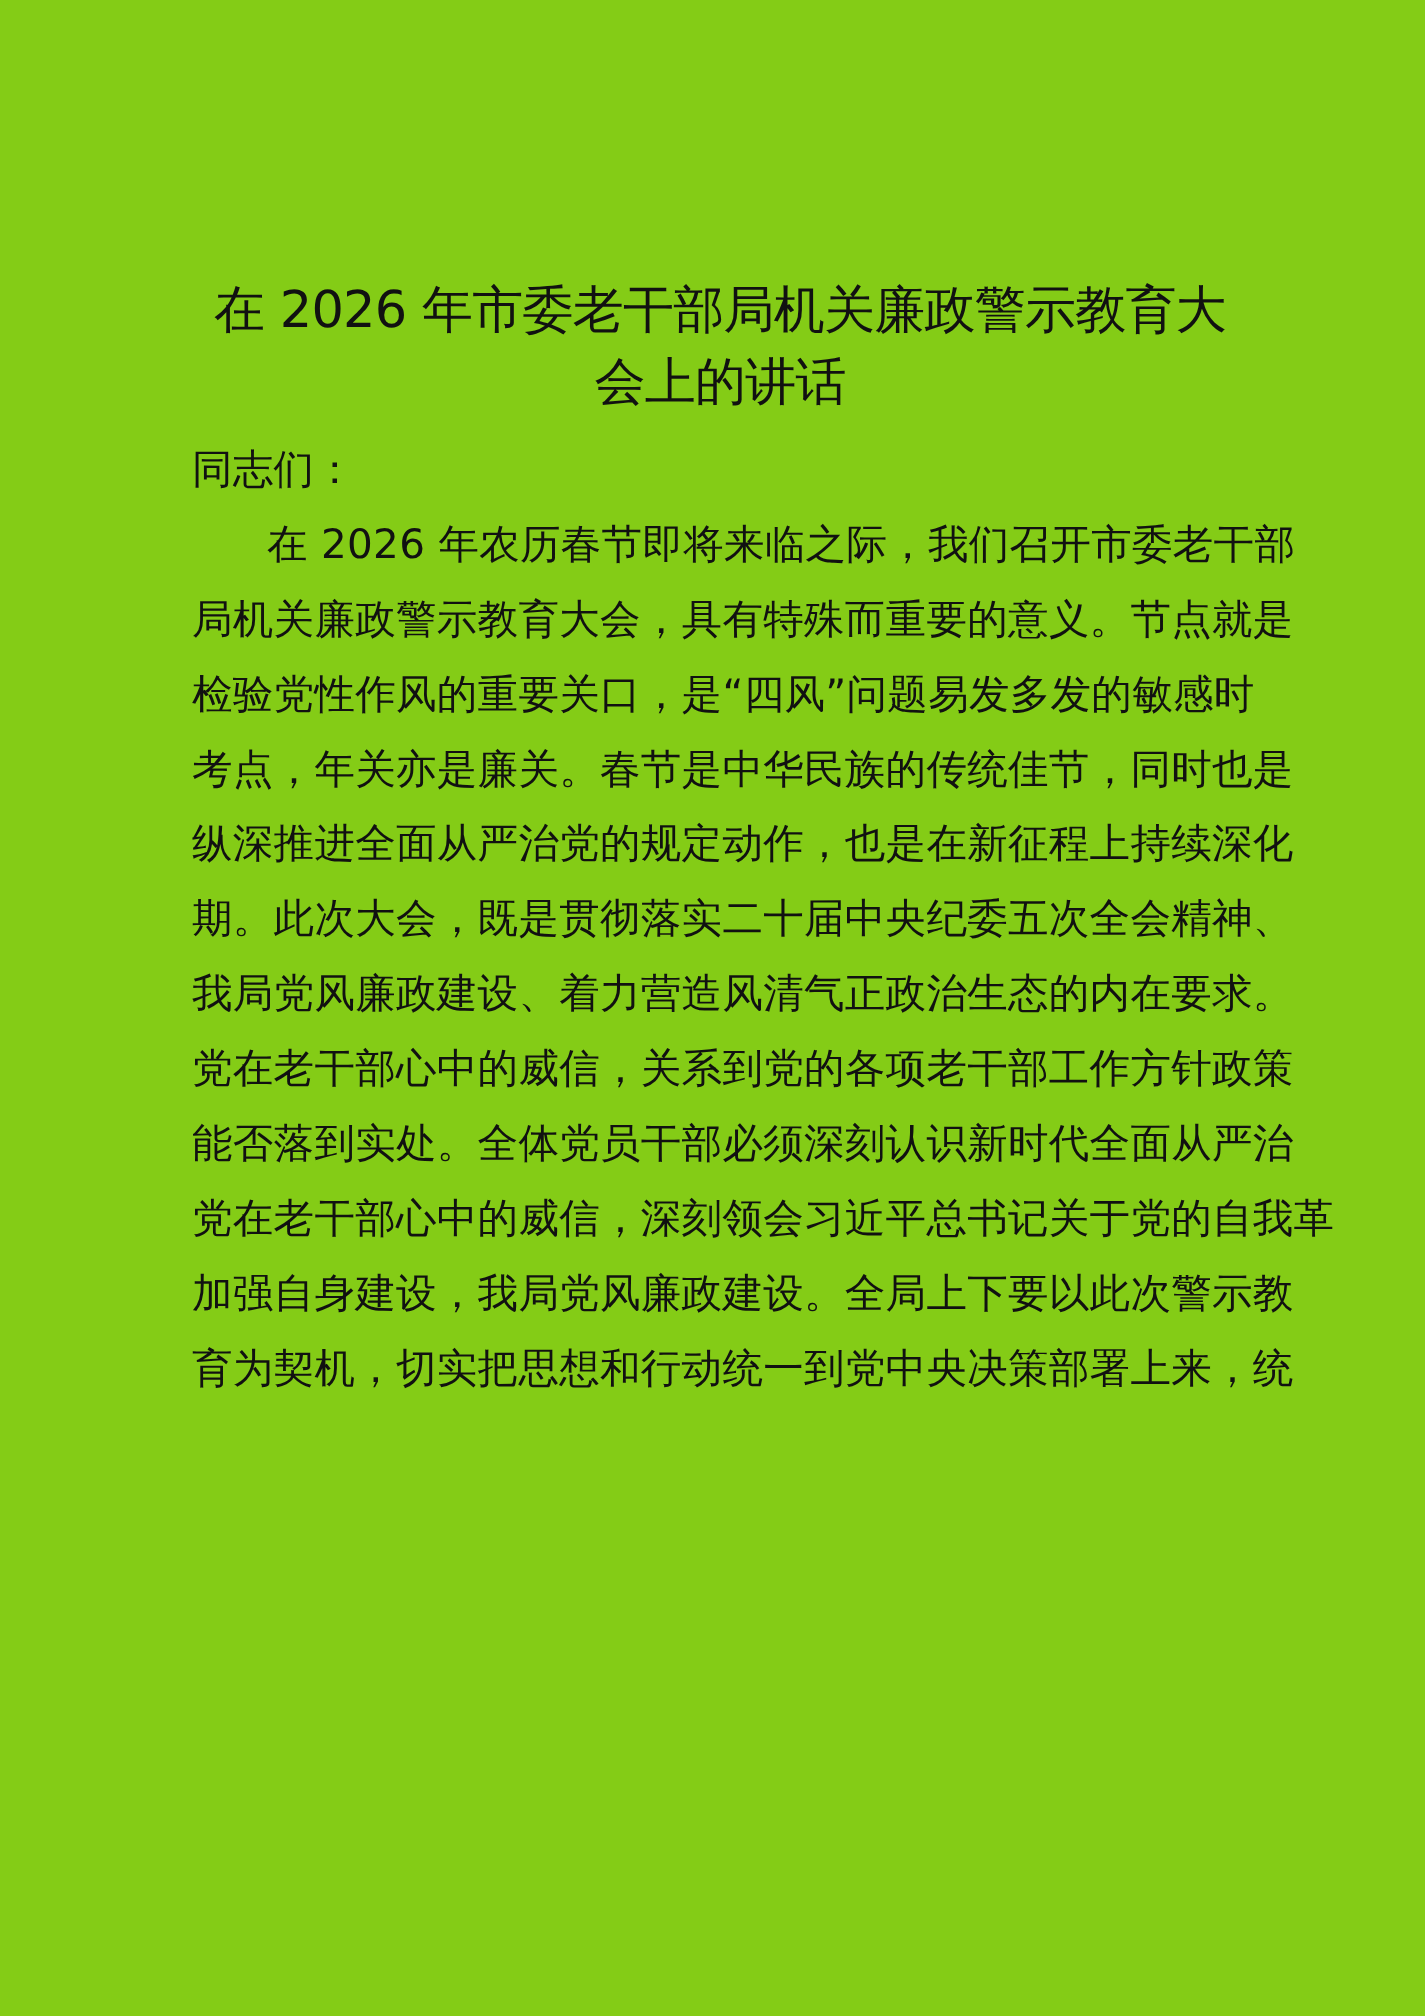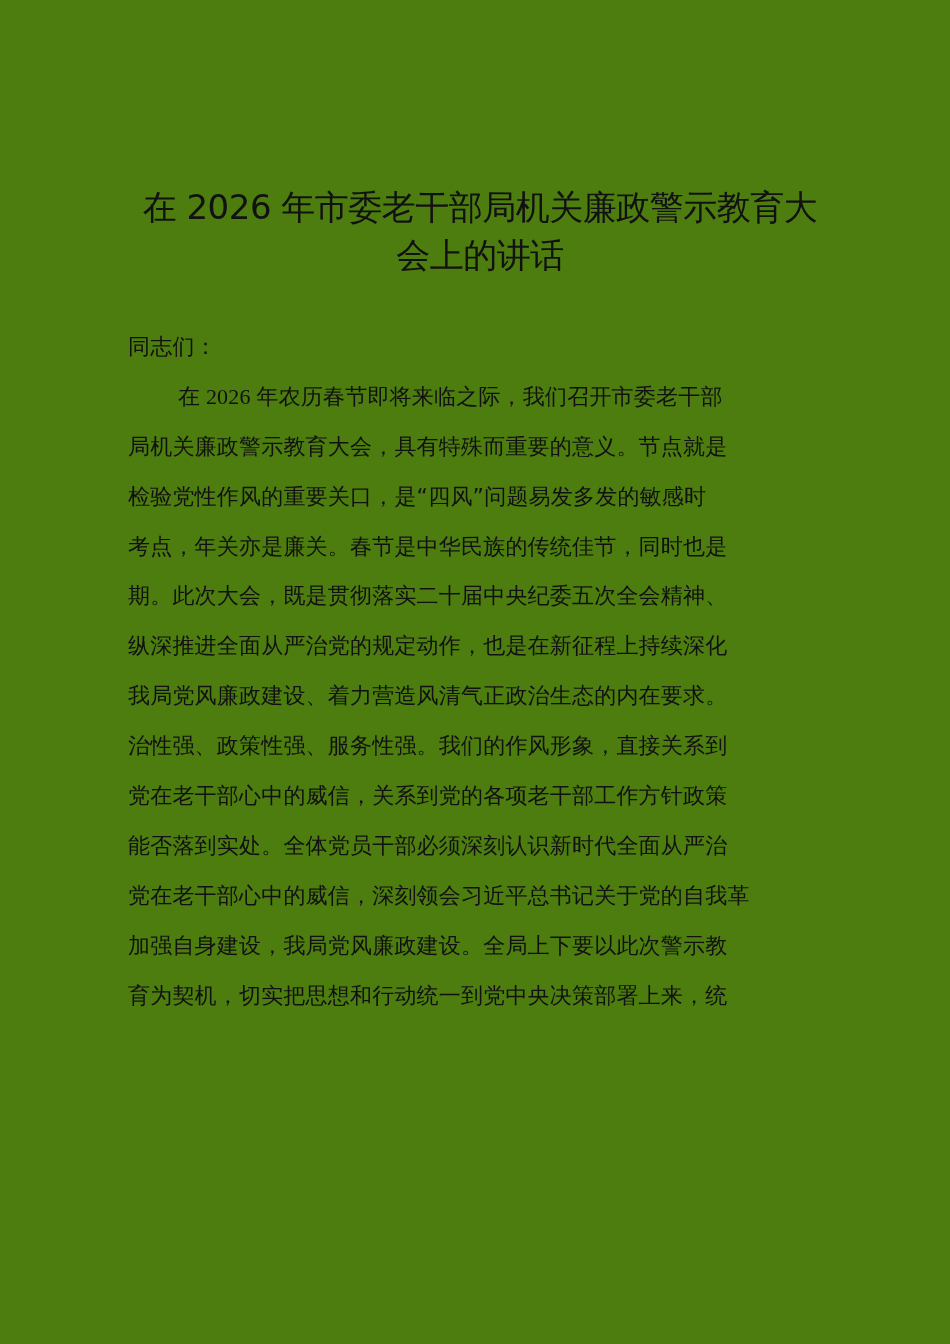--- a/index.html
+++ b/index.html
@@ -14,77 +14,75 @@
       overflow: hidden;
       font-family: "DejaVu Sans", "Liberation Sans", sans-serif;
       color: #111111;
     }
     .page {
       position: absolute;
       left: 0;
       top: 0;
       width: 950px;
       height: 1344px;
-      background: #4d7c0f;
+      background: #84cc16;
     }
     .title {
       position: absolute;
       left: 110px;
       width: 740px;
       top: 183px;
       text-align: center;
       font-size: 34px;
       line-height: 48px;
       letter-spacing: -0.5px;
       color: #111111;
     }
     .title .tline {
       display: block;
       white-space: nowrap;
     }
     .body-text {
       position: absolute;
       left: 128px;
-      top: 322px;
+      top: 289px;
       width: 710px;
-      font-size: 22px;
+      font-size: 27px;
       line-height: 49.9px;
       color: #111111;
     }
     .body-text .line {
       display: block;
       white-space: nowrap;
       height: 49.9px;
       letter-spacing: 0.2px;
     }
     .body-text .line.indent {
       padding-left: 50px;
-      font-family: Liberation Serif, serif;
     }
   </style>
 </head>
 <body>
 
 <div class="page">
 
   <div class="title">
     <span class="tline">在 2026 年市委老干部局机关廉政警示教育大</span>
     <span class="tline">会上的讲话</span>
   </div>
 
   <div class="body-text">
     <span class="line">同志们：</span>
     <span class="line indent">在 2026 年农历春节即将来临之际，我们召开市委老干部</span>
     <span class="line">局机关廉政警示教育大会，具有特殊而重要的意义。节点就是</span>
     <span class="line">检验党性作风的重要关口，是“四风”问题易发多发的敏感时</span>
     <span class="line">考点，年关亦是廉关。春节是中华民族的传统佳节，同时也是</span>
+    <span class="line">纵深推进全面从严治党的规定动作，也是在新征程上持续深化</span>
     <span class="line">期。此次大会，既是贯彻落实二十届中央纪委五次全会精神、</span>
-    <span class="line">纵深推进全面从严治党的规定动作，也是在新征程上持续深化</span>
     <span class="line">我局党风廉政建设、着力营造风清气正政治生态的内在要求。</span>
-    <span class="line">治性强、政策性强、服务性强。我们的作风形象，直接关系到</span>
     <span class="line">党在老干部心中的威信，关系到党的各项老干部工作方针政策</span>
     <span class="line">能否落到实处。全体党员干部必须深刻认识新时代全面从严治</span>
     <span class="line">党在老干部心中的威信，深刻领会习近平总书记关于党的自我革</span>
     <span class="line">加强自身建设，我局党风廉政建设。全局上下要以此次警示教</span>
     <span class="line">育为契机，切实把思想和行动统一到党中央决策部署上来，统</span>
   </div>
 
 </div>
 
 </body></html>

